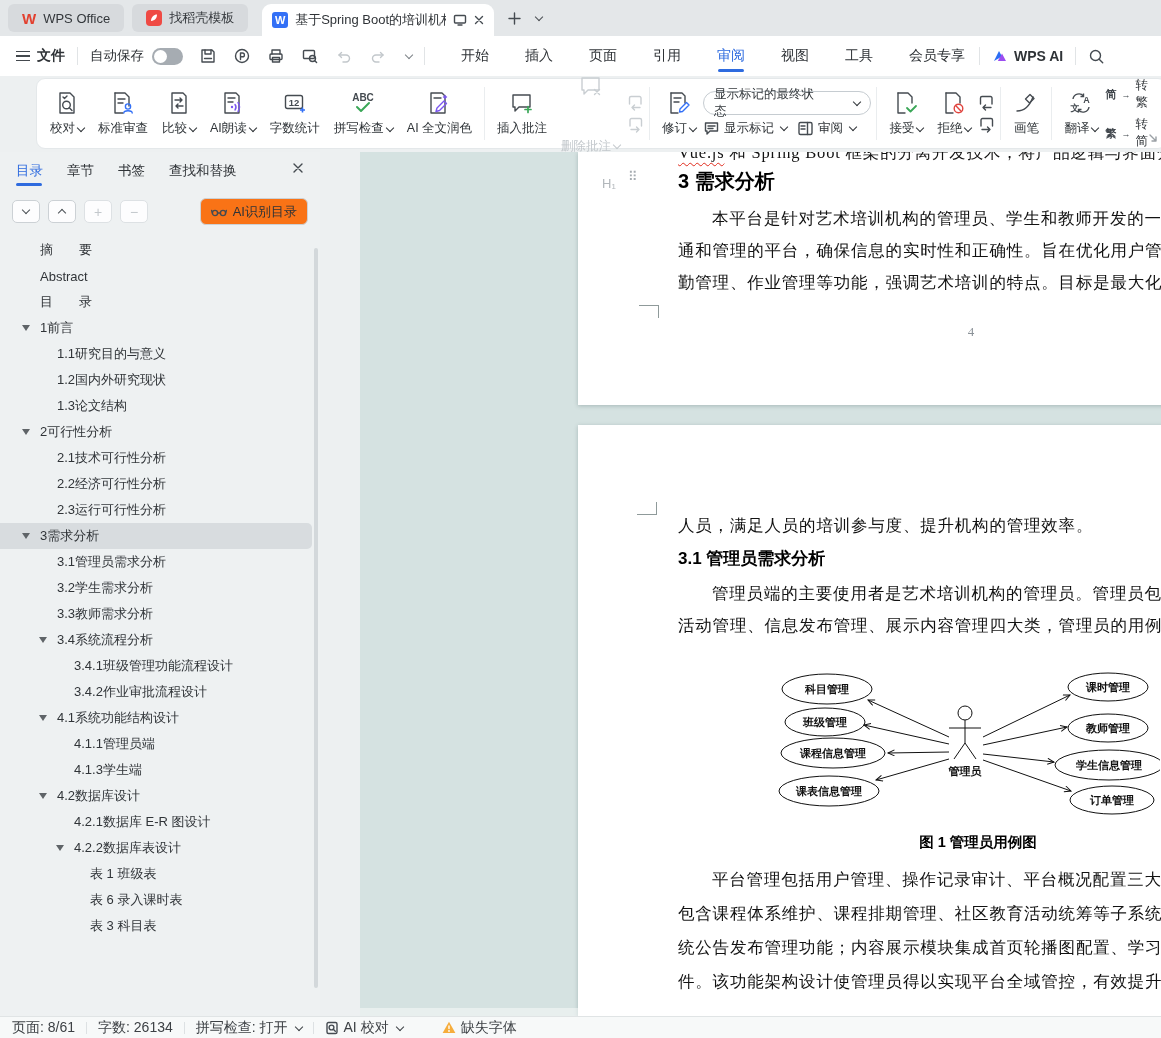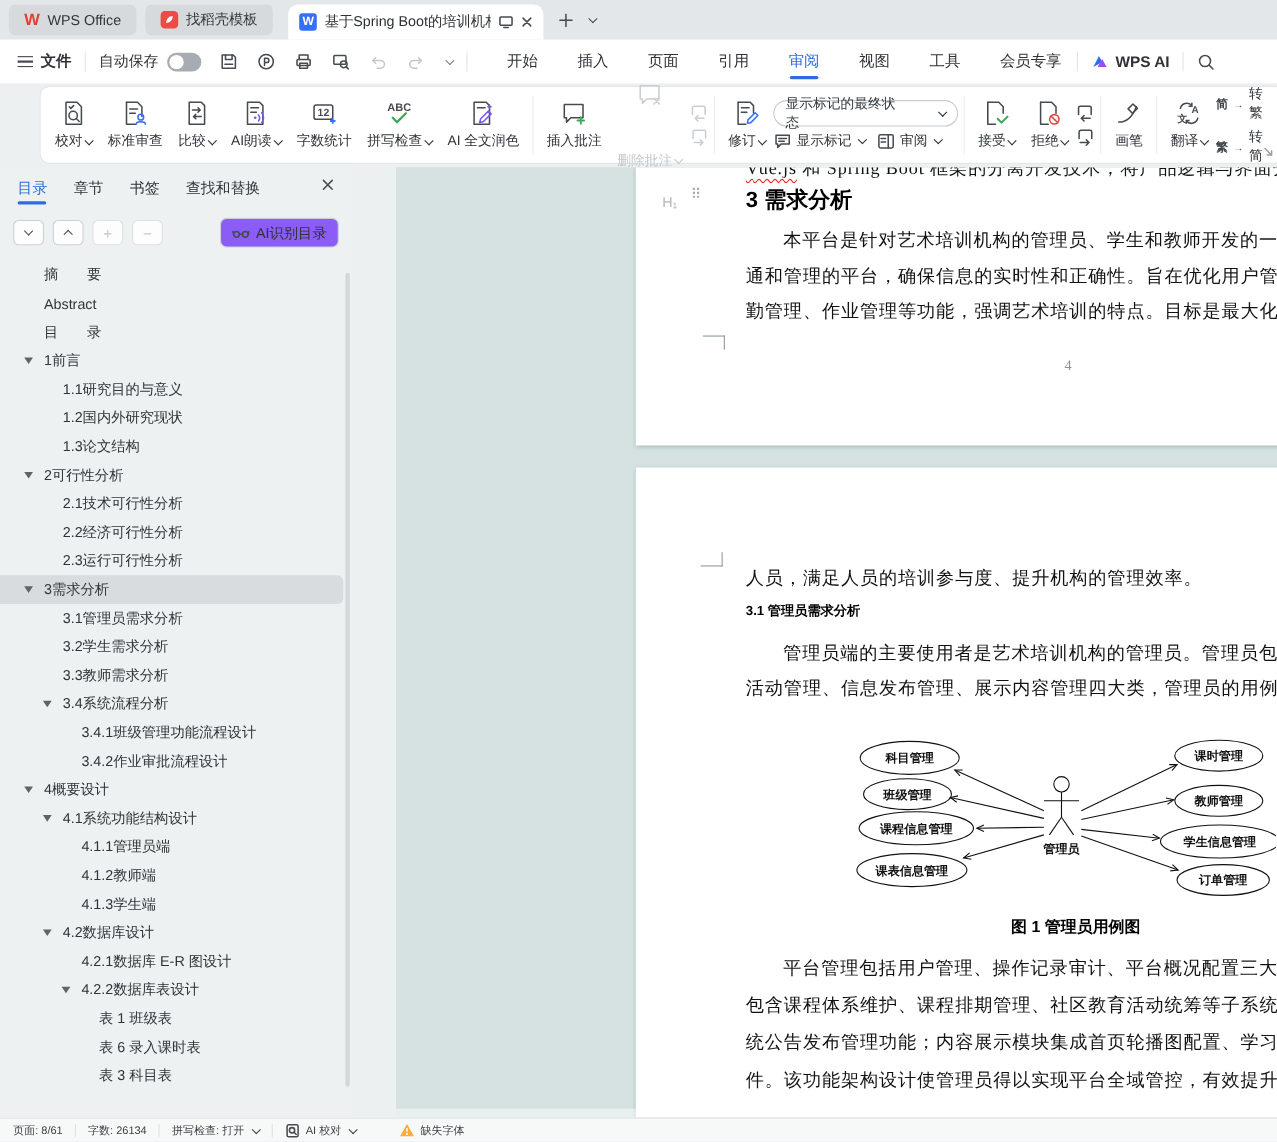--- a/index.html
+++ b/index.html
@@ -58,21 +58,21 @@
   #sidebar { position:absolute; left:0; top:152px; width:320px; bottom:22px; background:#eef1f2; overflow:hidden; }
   #side-tabs { display:flex; align-items:center; gap:24px; padding:10px 0 6px 16px; font-size:13.5px; position:relative; }
   .stab { position:relative; padding-bottom:6px; }
   .stab.active { color:#2e6bdf; }
   .stab.active::after { content:""; position:absolute; left:0; bottom:0; width:26px; height:3px; border-radius:2px; background:#2e6bdf; }
   #side-close { position:absolute; right:16px; top:10px; }
   #side-tools { display:flex; align-items:center; padding:8px 12px 6px 12px; position:relative; }
   .tool-btn { width:28px; height:23px; border:1px solid #ccd1d5; border-radius:5px; background:#fdfdfe; display:flex; align-items:center; justify-content:center; margin-right:8px; color:#4a5055; }
   .tool-btn.dis { color:#c3c8cc; border-color:#dde1e4; }
   .tool-btn .pm { font-size:14px; line-height:1; }
-  #ai-catalog { position:absolute; right:12px; top:6px; height:27px; border:1px solid #ccd1d5; border-radius:6px; background:#8b5cf6; display:flex; align-items:center; gap:6px; padding:0 10px; font-size:13px; }
+  #ai-catalog { position:absolute; right:12px; top:6px; height:27px; border:1px solid #ccd1d5; border-radius:6px; background:#f97316; display:flex; align-items:center; gap:6px; padding:0 10px; font-size:13px; }
   #toc { position:relative; padding-top:8px; }
   .trow { position:relative; height:26px; display:flex; align-items:center; font-size:13px; color:#303438; margin-right:8px; white-space:nowrap; }
   .trow .tri { position:absolute; top:10px; width:0; height:0; border-left:4.5px solid transparent; border-right:4.5px solid transparent; border-top:6px solid #5f6468; }
   .lv1 { padding-left:40px; } .lv1 .tri { left:22px; }
   .lv2 { padding-left:57px; } .lv2 .tri { left:39px; }
   .lv3 { padding-left:74px; } .lv3 .tri { left:56px; }
   .lv4 { padding-left:90px; }
   .trow.sel { background:#d8dcdf; border-radius:0 5px 5px 0; }
   #side-scroll { position:absolute; right:2px; top:96px; width:4px; height:740px; border-radius:2px; background:#d3d8db; }
 
@@ -90,21 +90,21 @@
   #h1-badge { position:absolute; left:24px; top:24px; color:#b2b7bb; font-size:13px; }
   #h1-handle { position:absolute; left:50px; top:17px; color:#a6acb1; font-size:13px; }
   #h1-handle::before { content:"⠿"; }
   #pagenum1 { position:absolute; left:380px; top:172px; width:26px; text-align:center; color:#8b9298; font-size:13px; font-family:"Liberation Serif",serif; }
   #fig-caption { position:absolute; left:120px; top:408px; width:560px; text-align:center; font-family:"Liberation Sans",sans-serif; font-weight:700; font-size:14.5px; color:#000; }
   #usecase { position:absolute; left:158px; top:240px; }
   #usecase text { font-family:"Liberation Sans",sans-serif; font-size:11px; font-weight:700; fill:#111; }
   #hband { position:absolute; left:0; right:0; bottom:0; height:8px; background:rgba(255,255,255,.45); }
 
   
-  #statusbar { position:absolute; left:0; right:0; bottom:0; height:22px; background:#f7f9f9; border-top:1px solid #e0e4e5; display:flex; align-items:center; font-size:10px; color:#3d4145; padding-left:12px; gap:11px; }
+  #statusbar { position:absolute; left:0; right:0; bottom:0; height:22px; background:#f7f9f9; border-top:1px solid #e0e4e5; display:flex; align-items:center; font-size:14px; color:#3d4145; padding-left:12px; gap:11px; }
   .sdiv { width:1px; height:12px; background:#dde1e3; }
   .sitem { display:flex; align-items:center; gap:5px; }
 </style>
 </head>
 <body>
 
 <div id="tabbar">
   <div class="tab-pill">
     <span class="wps-w">W</span>
     <span>WPS Office</span>
@@ -536,33 +536,26 @@
     <div class="trow lv2">
         <span class="tri"></span>
         <span>3.4系统流程分析</span>
       </div>
     <div class="trow lv3">
         <span>3.4.1班级管理功能流程设计</span>
       </div>
     <div class="trow lv3">
         <span>3.4.2作业审批流程设计</span>
       </div>
-    <div class="trow lv1">
-        <span class="tri"></span>
-        <span>4概要设计</span>
-      </div>
     <div class="trow lv2">
         <span class="tri"></span>
         <span>4.1系统功能结构设计</span>
       </div>
     <div class="trow lv3">
         <span>4.1.1管理员端</span>
-      </div>
-    <div class="trow lv3">
-        <span>4.1.2教师端</span>
       </div>
     <div class="trow lv3">
         <span>4.1.3学生端</span>
       </div>
     <div class="trow lv2">
         <span class="tri"></span>
         <span>4.2数据库设计</span>
       </div>
     <div class="trow lv3">
         <span>4.2.1数据库 E-R 图设计</span>
@@ -594,21 +587,21 @@
     <div class="doc-line indent" style="left:100px; top:56px;">本平台是针对艺术培训机构的管理员、学生和教师开发的一个便于沟</div>
     <div class="doc-line" style="left:100px; top:88px;">通和管理的平台，确保信息的实时性和正确性。旨在优化用户管理、课程</div>
     <div class="doc-line" style="left:100px; top:120px;">勤管理、作业管理等功能，强调艺术培训的特点。目标是最大化便利艺术</div>
     <div class="corner-br" style="left:61px; top:153px;"></div>
     <div id="pagenum1">4</div>
   </div>
 
   <div class="page" id="page2">
     <div class="corner-tr" style="left:59px; top:77px;"></div>
     <div class="doc-line" style="left:100px; top:90px;">人员，满足人员的培训参与度、提升机构的管理效率。</div>
-    <div class="doc-h" style="left:100px; top:122px; font-size:12px; font-weight:600;">3.1 管理员需求分析</div>
+    <div class="doc-h" style="left:100px; top:122px; font-size:17px; font-weight:600;">3.1 管理员需求分析</div>
     <div class="doc-line indent" style="left:100px; top:158px;">管理员端的主要使用者是艺术培训机构的管理员。管理员包含了平台</div>
     <div class="doc-line" style="left:100px; top:190px;">活动管理、信息发布管理、展示内容管理四大类，管理员的用例图如图 1</div>
 
     <svg id="usecase" width="424" height="166" viewBox="0 0 424 166">
       <defs>
         <marker id="arr" markerWidth="9" markerHeight="8" refX="7.5" refY="3.5" orient="auto">
           <path d="M1 0.5L7.5 3.5L1 6.5" fill="none" stroke="#111" stroke-width="1"></path>
         </marker>
       </defs>
       <g fill="none" stroke="#111" stroke-width="1">

